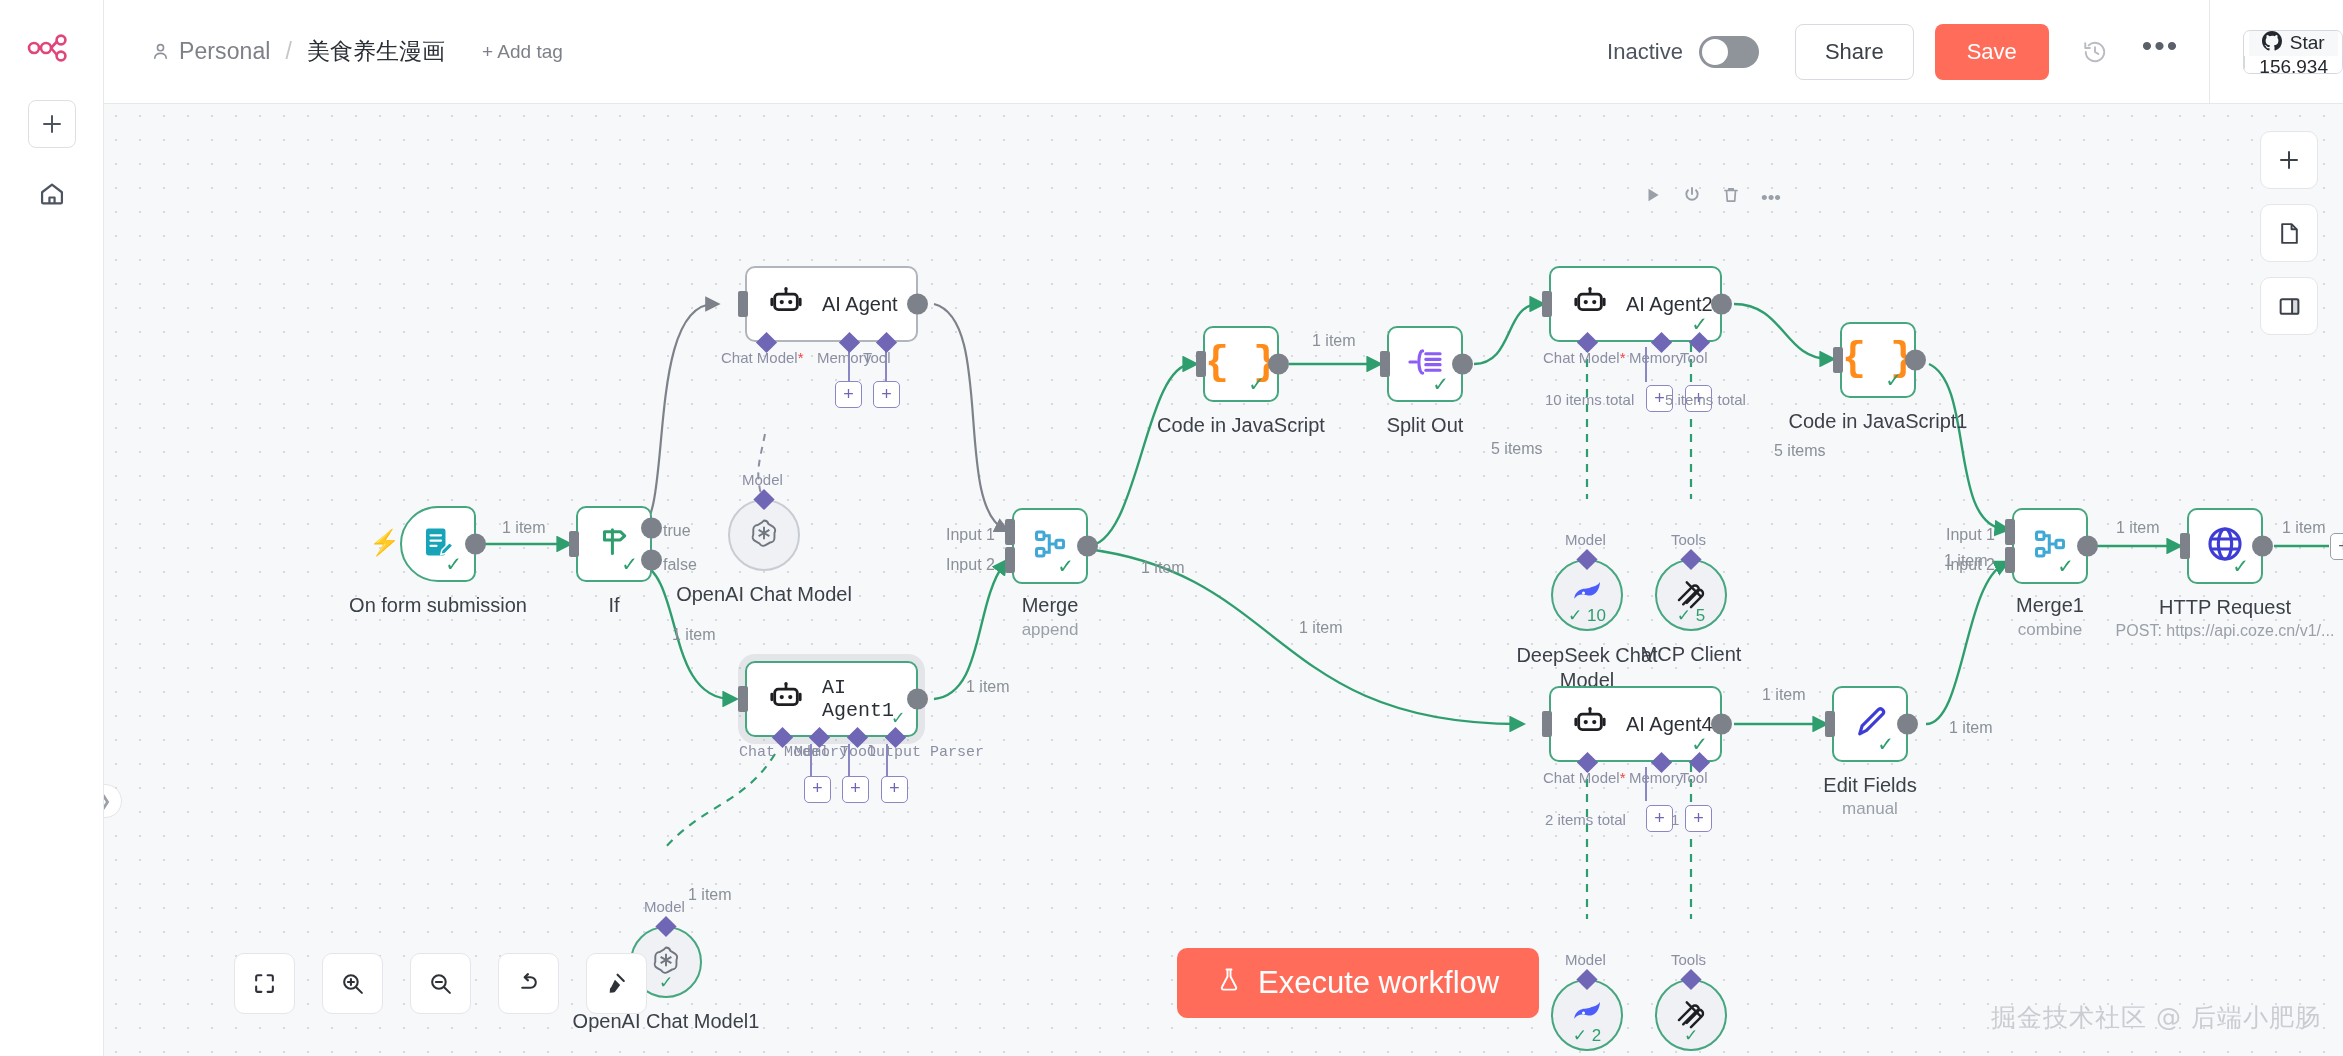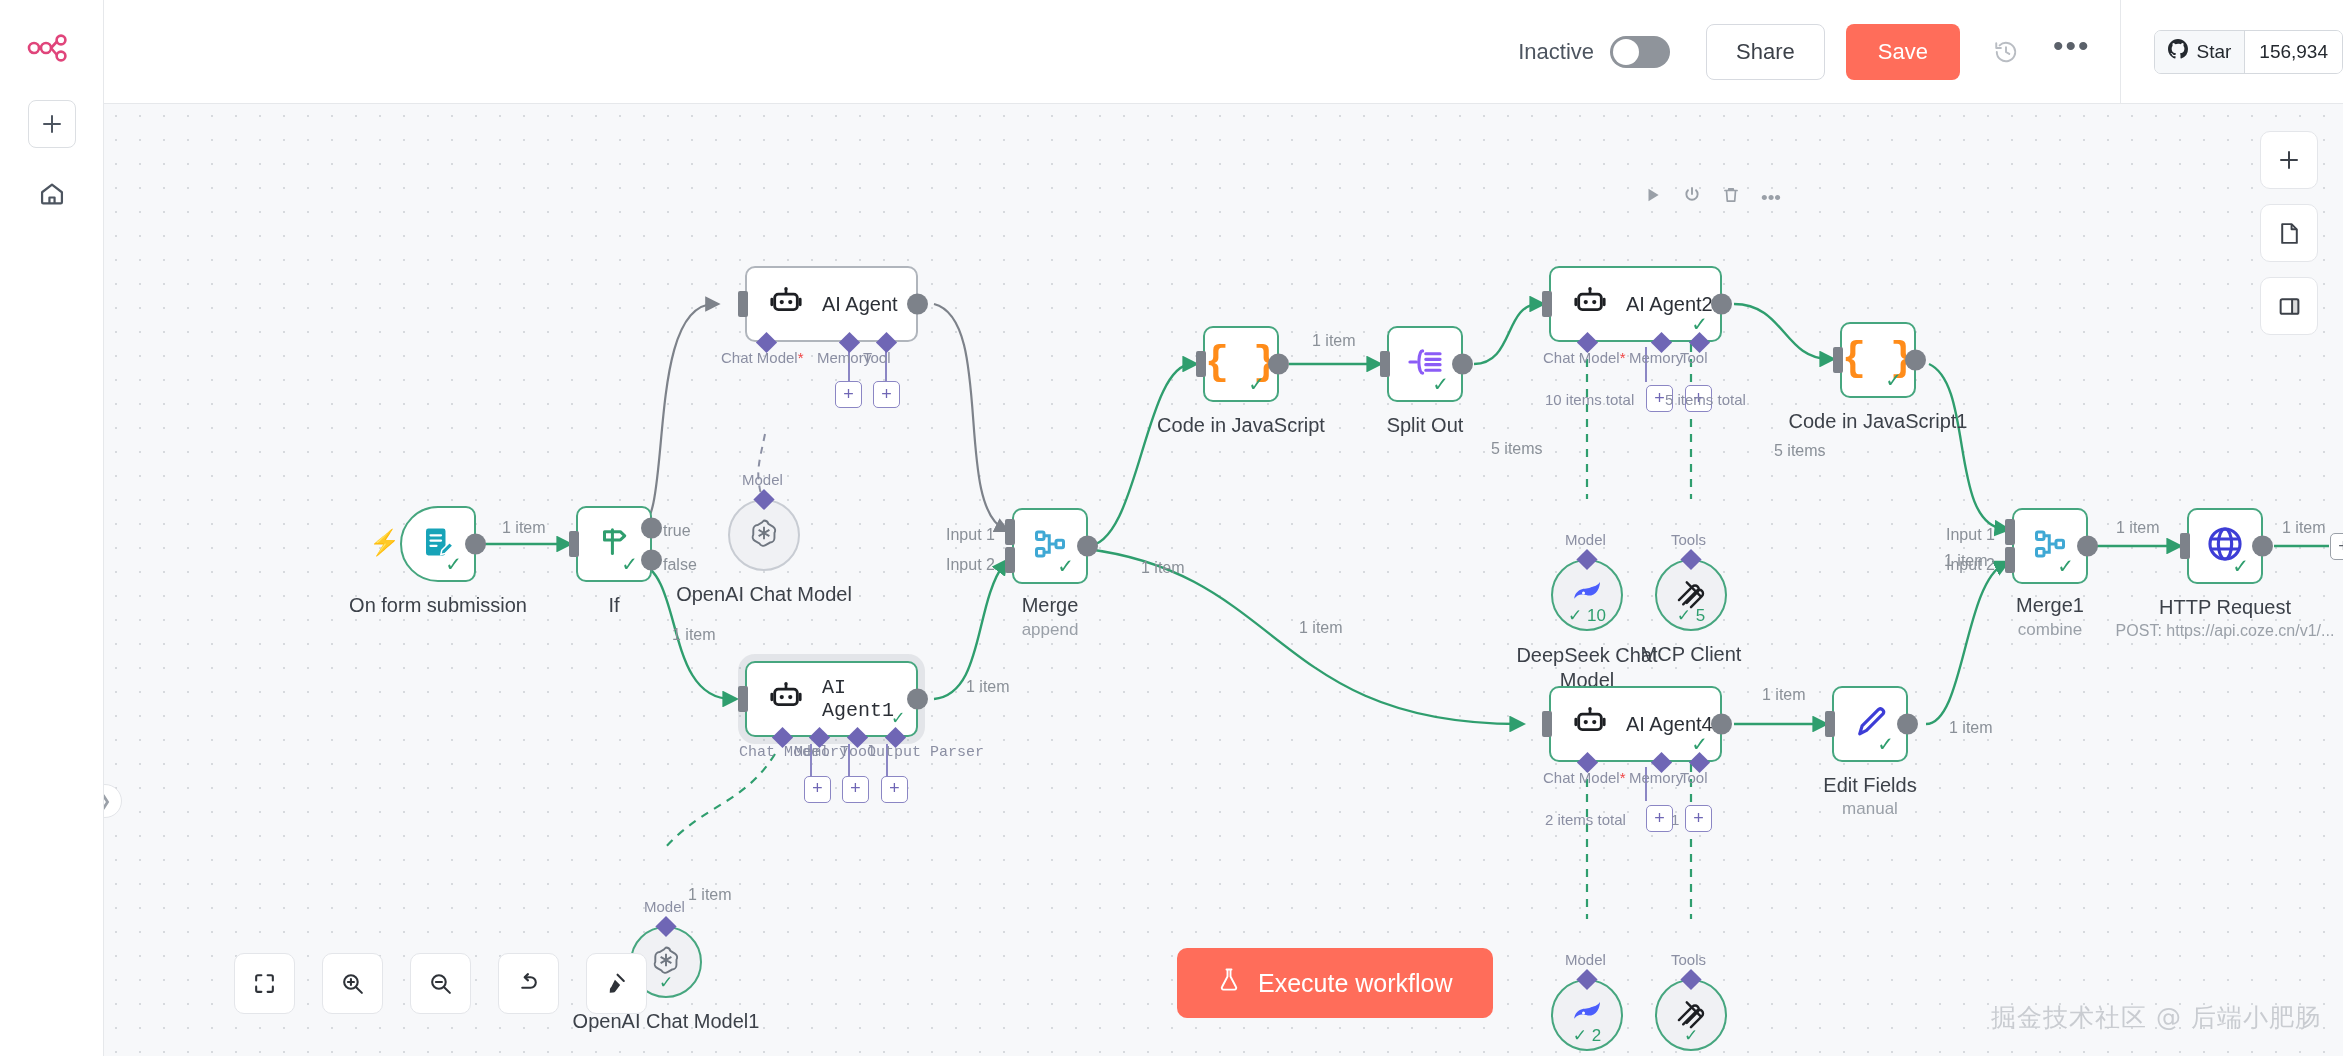--- a/index.html
+++ b/index.html
@@ -62,21 +62,21 @@
     display: flex; align-items: center;
   }
   .icon-hist { margin-left: 29px; width: 34px; height:34px; display:flex; align-items:center; justify-content:center; cursor: pointer; color:#b9bdc3;}
   .icon-dots {
     margin-left: 30px; font-size: 30px; color: #5b616a; letter-spacing: 2px;
     cursor: pointer; line-height: 10px; padding-bottom:12px;
   }
   .hdr-divider { width: 1px; height: 104px; background: #e6e8eb; margin-left: 30px; }
   .gh {
     display: flex; align-items: center; margin-left: 33px;
-    border: 1px solid #d5d9de; border-radius: 7px; overflow: hidden; height: 44px;
+    border: 1px solid #d5d9de; border-radius: 7px; overflow: hidden; height: 44px; flex-direction: column;
   }
   .gh-left { display:flex; align-items:center; gap:8px; padding: 0 13px; height:100%; background:#f6f8fa; font-size:19px; color:#24292f; }
   .gh-count { padding: 0 14px; height:100%; display:flex; align-items:center; background:#fff; font-size:19px; color:#24292f; border-left:1px solid #d5d9de;}
 
   
   .tabs {
     position: absolute; left: 1026px; top: 82px;
     background: #eceef1; border-radius: 11px; padding: 6px;
     display: flex; gap: 0; z-index: 26;
   }
@@ -113,21 +113,21 @@
   .bottom-tools { position: absolute; left: 130px; bottom: 42px; display:flex; gap: 27px; z-index: 8;}
   .btool {
     width: 61px; height: 61px; background: #fff; border: 1px solid #e4e6ea;
     border-radius: 10px; display:flex; align-items:center; justify-content:center;
     color: #2e3238; cursor: pointer;
   }
 
   .exec-btn {
     position: absolute; left: 1073px; bottom: 38px;
     height: 70px; padding: 0 40px; background: #ff6d5a; color: #fff;
-    border: none; border-radius: 10px; font-size: 25px; cursor: pointer;
+    border: none; border-radius: 10px; font-size: 31px; cursor: pointer;
     display: flex; align-items: center; gap: 17px; z-index: 8;
   }
 
   .watermark {
     position: absolute; right: 22px; bottom: 22px; z-index: 8;
     font-size: 25px; color: #c9ccd1; letter-spacing: 1px;
     font-family: "DejaVu Sans", sans-serif;
   }
 
   
@@ -237,20 +237,32 @@
     </div>
     <div class="rail-home">
       <svg width="28" height="28" viewBox="0 0 24 24" fill="none">
         <path d="M3.5 10.5 12 4l8.5 6.5V19a1 1 0 0 1-1 1H4.5a1 1 0 0 1-1-1z" stroke="#4d5560" stroke-width="1.9" stroke-linejoin="round"></path>
         <path d="M9.8 20v-5h4.4v5" stroke="#4d5560" stroke-width="1.9" stroke-linejoin="round"></path>
       </svg>
     </div>
   </div>
 
   <div class="header">
+    <div class="crumbs">
+      <span class="crumb-person-icon">
+        <svg width="19" height="19" viewBox="0 0 20 20" fill="none">
+          <circle cx="10" cy="6" r="3.2" stroke="#8d9199" stroke-width="1.7"></circle>
+          <path d="M4 17c0-3.2 2.7-5 6-5s6 1.8 6 5" stroke="#8d9199" stroke-width="1.7" stroke-linecap="round"></path>
+        </svg>
+      </span>
+      <span class="crumb-personal">Personal</span>
+      <span class="crumb-sep">/</span>
+      <span class="crumb-title">美食养生漫画</span>
+      <span class="add-tag">+ Add tag</span>
+    </div>
 
     <div class="header-right">
       <span class="inactive-label">Inactive</span>
       <div class="toggle"></div>
       <button class="btn-share">Share</button>
       <button class="btn-save">Save</button>
       <span class="icon-hist">
         <svg width="26" height="26" viewBox="0 0 24 24" fill="none">
           <path d="M3.5 12a8.5 8.5 0 1 0 2.6-6.1" stroke="#b9bdc3" stroke-width="1.8" stroke-linecap="round"></path>
           <path d="M3 4v4.3h4.3" stroke="#b9bdc3" stroke-width="1.8" stroke-linecap="round" stroke-linejoin="round"></path>

